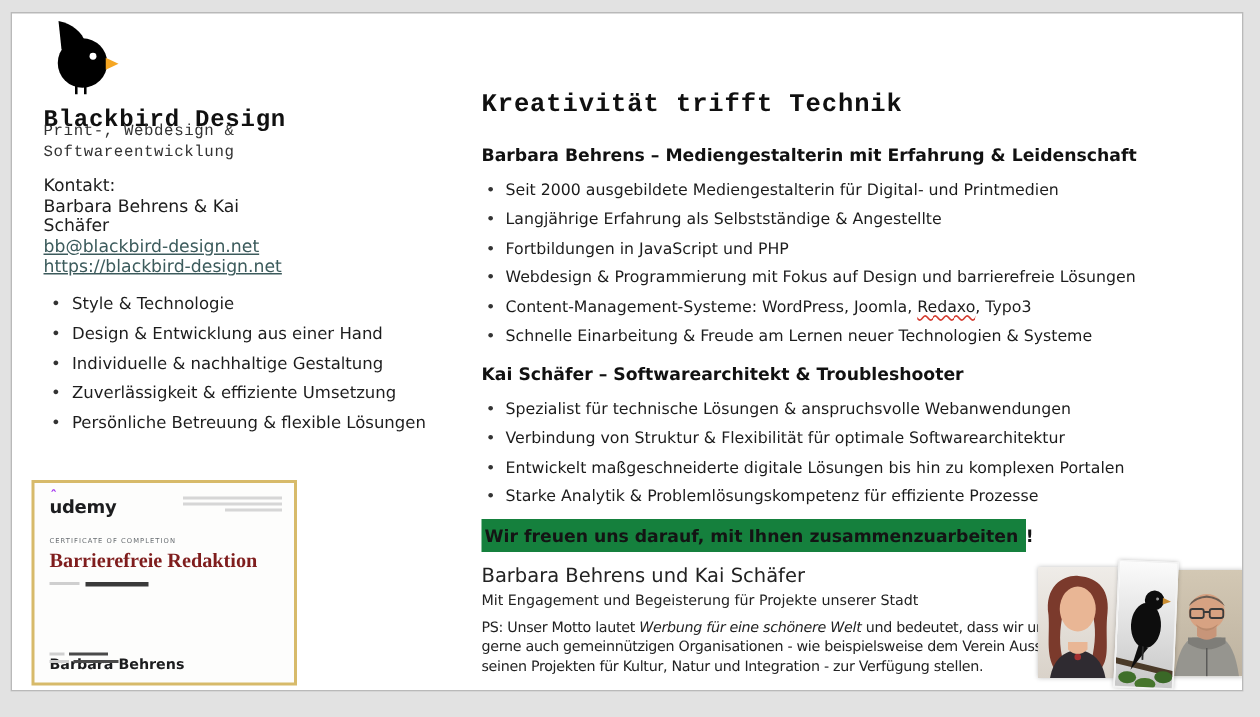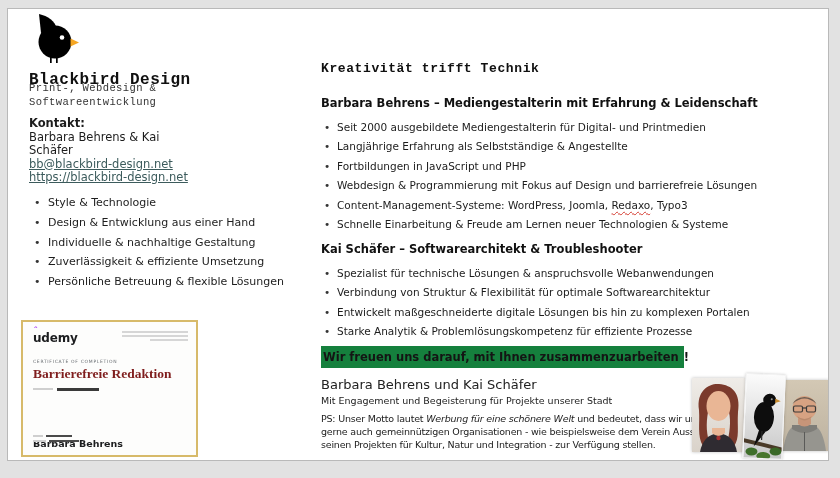--- a/index.html
+++ b/index.html
@@ -7,21 +7,21 @@
   body { background:#e2e2e2; font-family:"DejaVu Sans","Liberation Sans",sans-serif; position:relative; overflow:hidden; }
 
   .slide { position:absolute; left:7px; top:8px; width:822px; height:453px; background:#ffffff; border:1px solid #b9b9b9; overflow:hidden; }
 
   
   .logo { position:absolute; left:20px; top:4px; width:52px; height:50px; }
   .brand-name { position:absolute; left:21px; top:62px; font-family:"Liberation Mono","DejaVu Sans Mono",monospace; font-weight:bold; font-size:16px; color:#101010; letter-spacing:0.5px; white-space:nowrap; }
   .brand-tagline { position:absolute; left:21px; top:73px; width:180px; font-family:"Liberation Mono","DejaVu Sans Mono",monospace; font-size:10.5px; line-height:13.5px; letter-spacing:0.4px; color:#333; }
 
   .contact { position:absolute; left:21px; top:108px; width:190px; font-size:11.5px; line-height:13.5px; color:#1c1c1c; }
-  .contact-heading { font-weight:bold; }
+  .contact-heading { font-weight:normal; }
   .contact-names { width:165px; }
   .contact a, .link { color:#3C5B5C; text-decoration:underline; display:block; cursor:pointer; }
 
   .left-list { position:absolute; left:26px; top:188px; width:280px; list-style:none; font-size:11px; color:#1d1d1d; }
   .left-list li { position:relative; padding-left:14px; margin-bottom:8.3px; line-height:11.5px; white-space:nowrap; }
   .left-list li::before { content:"\2022"; position:absolute; left:0; top:0; font-size:11px; color:#333; }
 
   
   .certificate { position:absolute; left:13px; top:311px; width:177px; height:137px; background:#fdfdfc; border:2px solid #D7BA6A; }
   .udemy-logo { position:absolute; left:10px; top:9px; font-weight:bold; font-size:12px; color:#1c1d1f; letter-spacing:-0.2px; }
@@ -37,21 +37,21 @@
   .cert-instructor .lbl { width:20px; height:2px; background:#cfcfcf; }
   .cert-instructor .val { width:42px; height:2.5px; background:#3a3a3a; }
   .cert-recipient { position:absolute; left:10px; top:80px; font-weight:bold; font-size:9.5px; color:#1c1d1f;margin-top:36px; }
   .cert-meta { position:absolute; left:10px; top:113px; display:flex; flex-direction:column; gap:3px; }
   .cert-meta .row { display:flex; gap:3px; align-items:center; }
   .cert-meta .lbl { height:2px; background:#cfcfcf; }
   .cert-meta .val { height:2px; background:#4a4a4a; }
   .m1l{width:10px;} .m1v{width:26px;} .m2l{width:13px;} .m2v{width:30px;}
 
   
-  .main-heading { position:absolute; left:313px; top:52px; font-family:"Liberation Mono","DejaVu Sans Mono",monospace; font-weight:bold; font-size:13px; letter-spacing:0.6px; color:#101010; white-space:nowrap; }
+  .main-heading { position:absolute; left:313px; top:52px; font-family:"Liberation Mono","DejaVu Sans Mono",monospace; font-weight:bold; font-size:17px; letter-spacing:0.6px; color:#101010; white-space:nowrap; }
   .sec-heading { position:absolute; left:313px; font-weight:bold; font-size:11.5px; color:#111; white-space:nowrap; }
   .h-barbara { top:87px; }
   .h-kai { top:233px; }
   .r-list { position:absolute; left:316px; list-style:none; font-size:10.5px; color:#1c1c1c; }
   .r-list li { position:relative; padding-left:13px; margin-bottom:8.4px; line-height:11px; white-space:nowrap; }
   .r-list li::before { content:"\2022"; position:absolute; left:0; top:0; font-size:10.5px; color:#333; }
   .l-barbara { top:113px; }
   .l-kai { top:259px; }
   .misspelled { text-decoration:underline; text-decoration-style:wavy; text-decoration-color:#d43a2f; text-decoration-thickness:1px; text-underline-offset:2px; }
 

